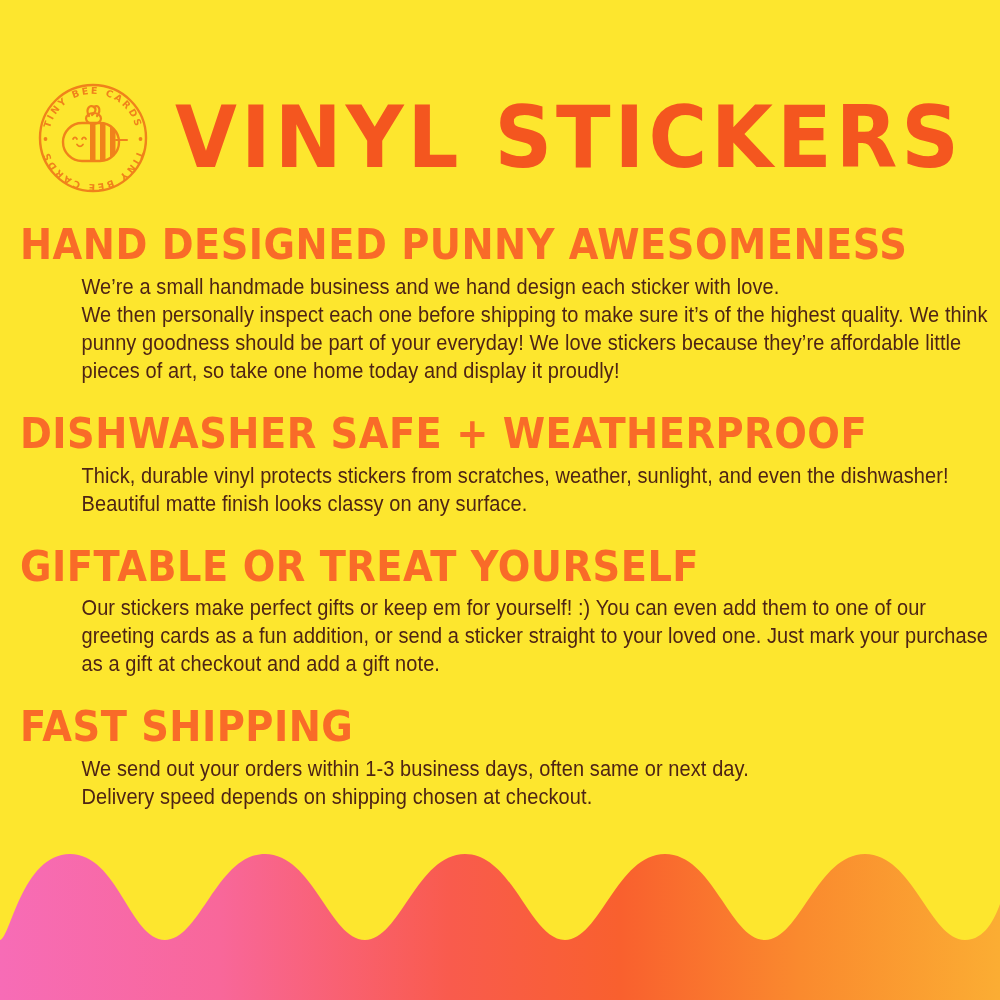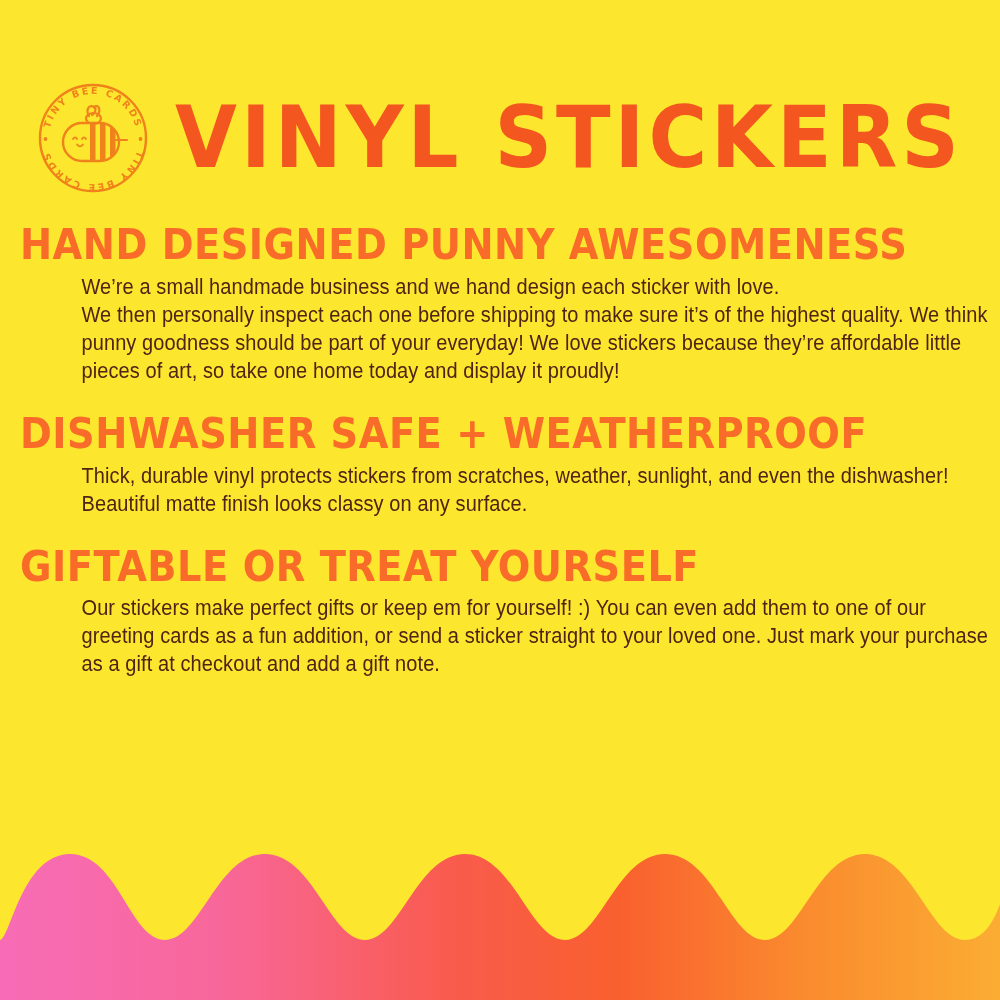--- a/index.html
+++ b/index.html
@@ -181,20 +181,27 @@
 
     <div class="section">
       <h2 class="section-heading">GIFTABLE OR TREAT YOURSELF</h2>
       <div class="section-body">
         <span class="line">Our stickers make perfect gifts or keep em for yourself! :) You can even add them to one of our</span>
         <span class="line">greeting cards as a fun addition, or send a sticker straight to your loved one. Just mark your purchase</span>
         <span class="line">as a gift at checkout and add a gift note.</span>
       </div>
     </div>
 
+    <div class="section">
+      <h2 class="section-heading">FAST SHIPPING</h2>
+      <div class="section-body">
+        <span class="line">We send out your orders within 1-3 business days, often same or next day.</span>
+        <span class="line">Delivery speed depends on shipping chosen at checkout.</span>
+      </div>
+    </div>
 
   </div>
 
   <svg class="wave" viewBox="0 0 1000 160" preserveAspectRatio="none" aria-hidden="true">
     <defs>
       <linearGradient id="waveGrad" x1="0" y1="0" x2="1" y2="0">
         <stop offset="0%" stop-color="#F76CB6"></stop>
         <stop offset="22%" stop-color="#F8679A"></stop>
         <stop offset="45%" stop-color="#F95B4D"></stop>
         <stop offset="62%" stop-color="#F9602E"></stop>

